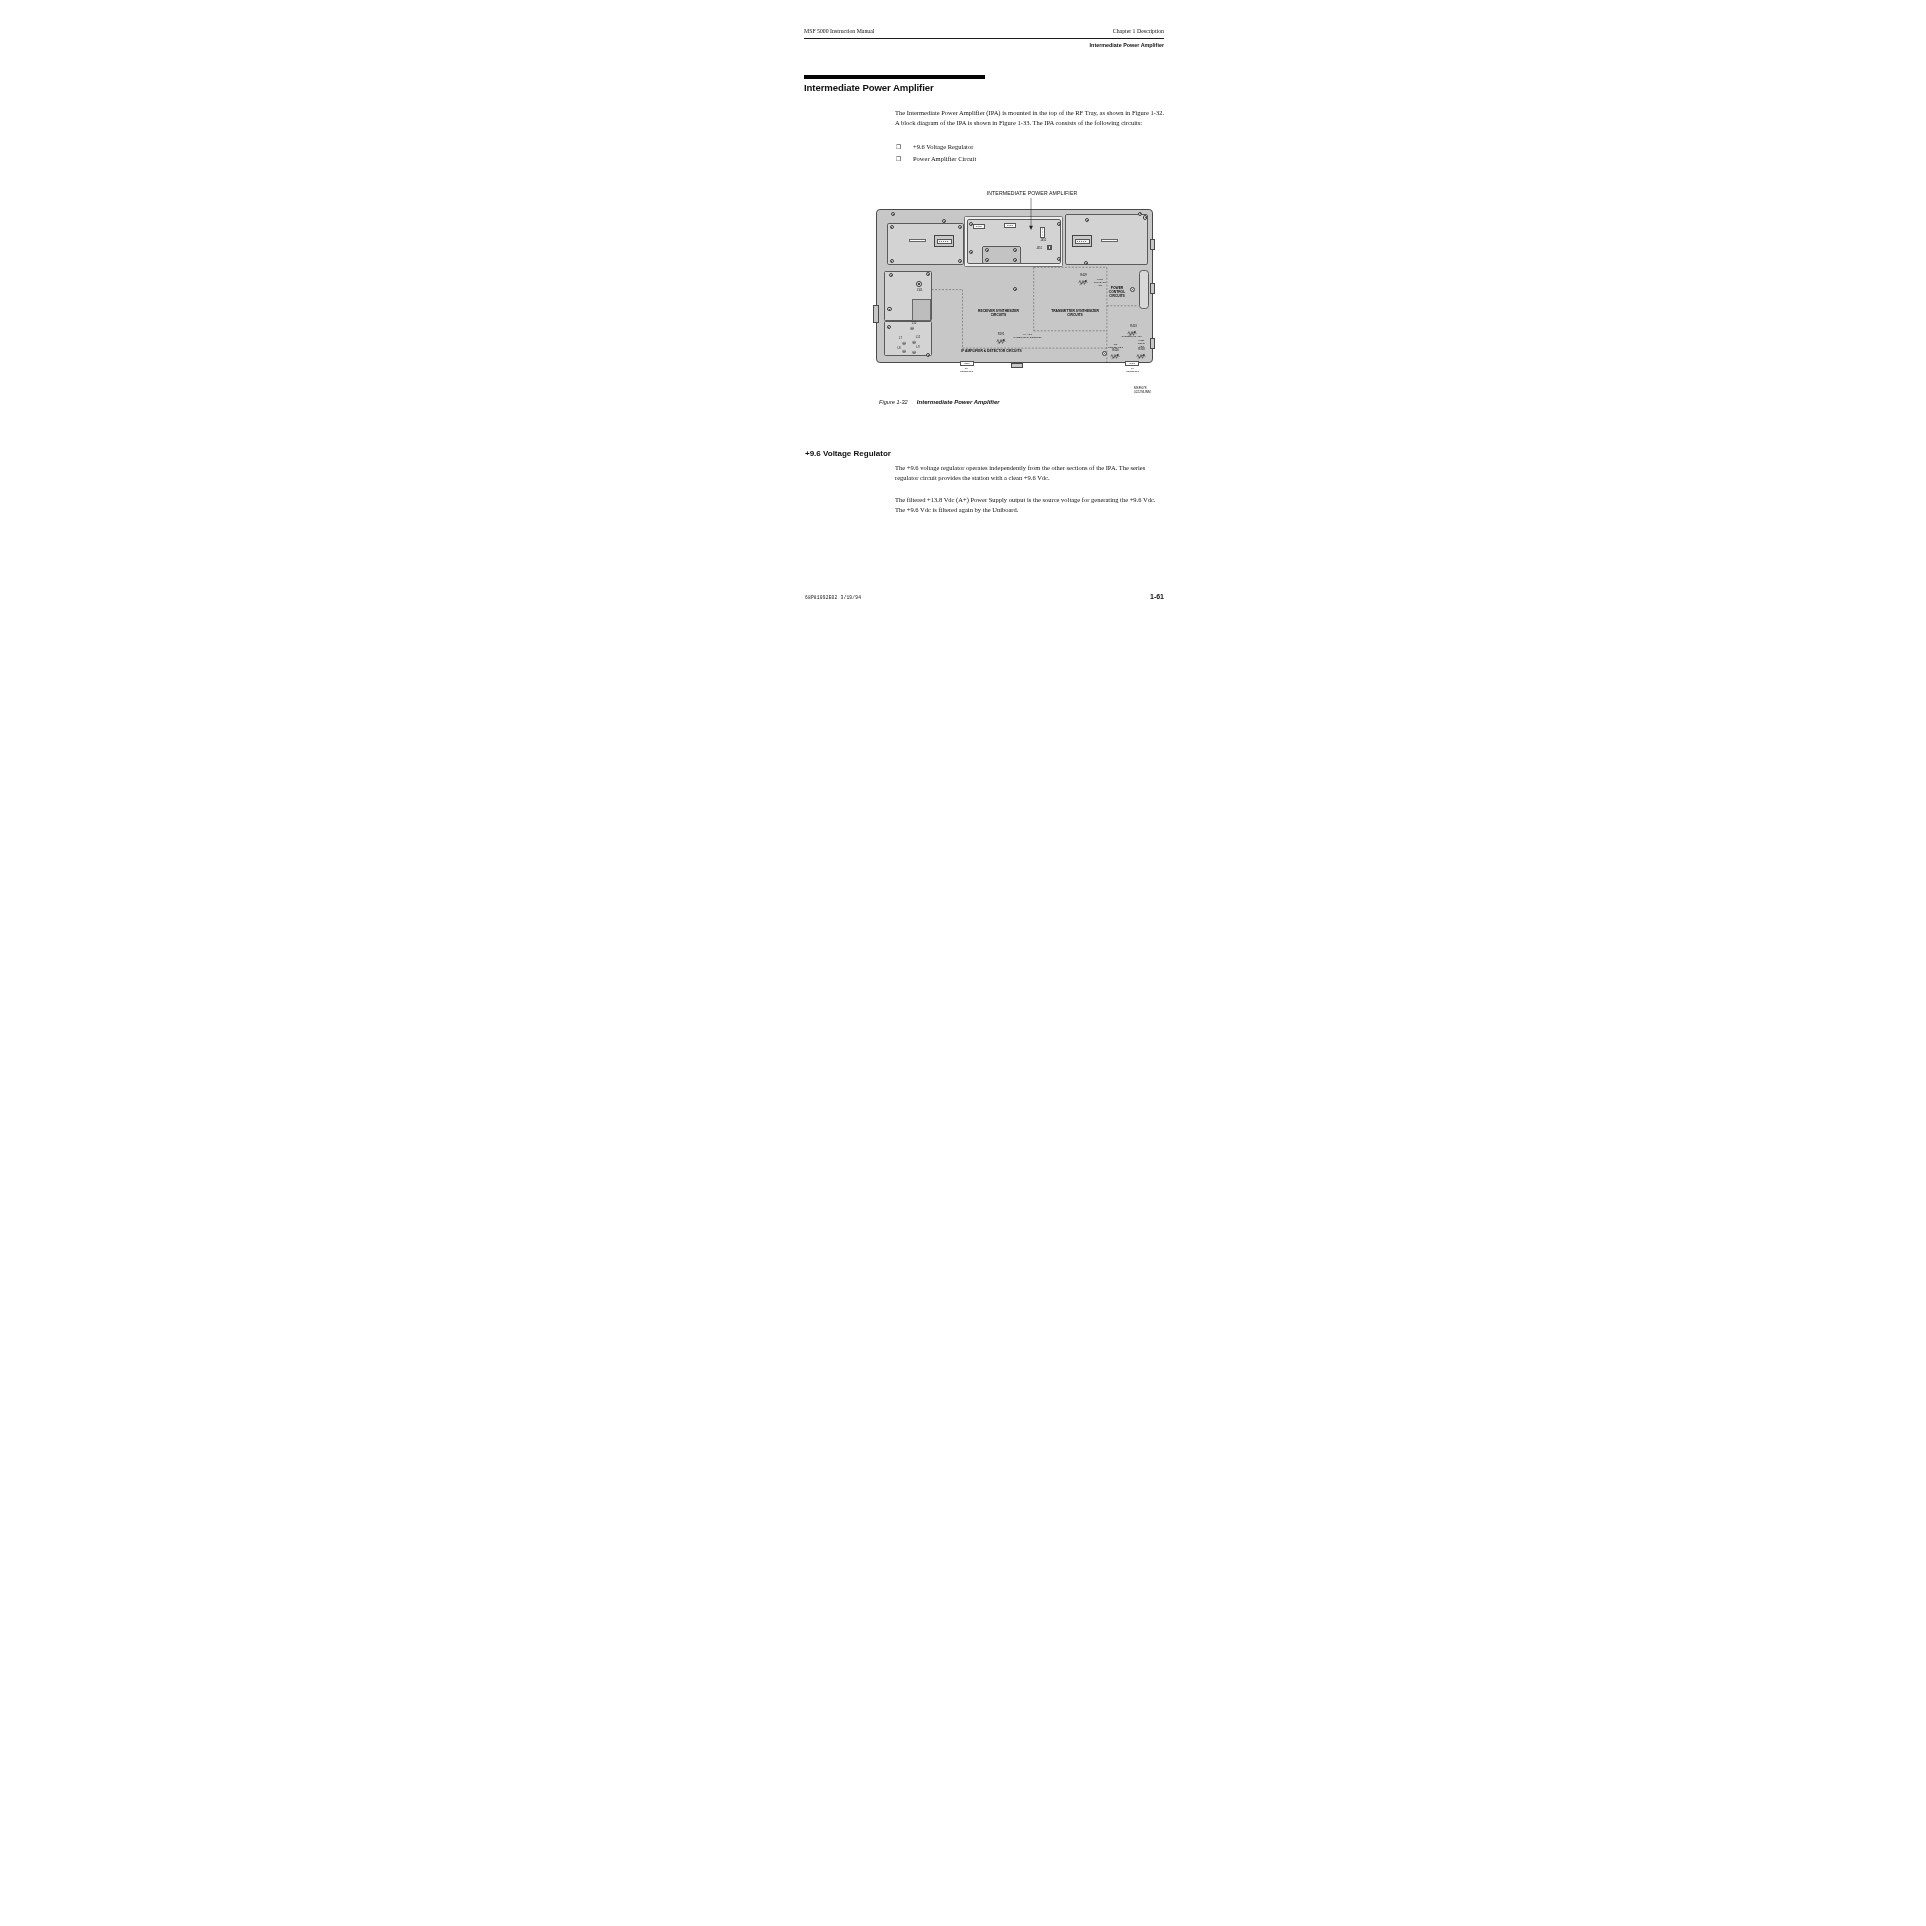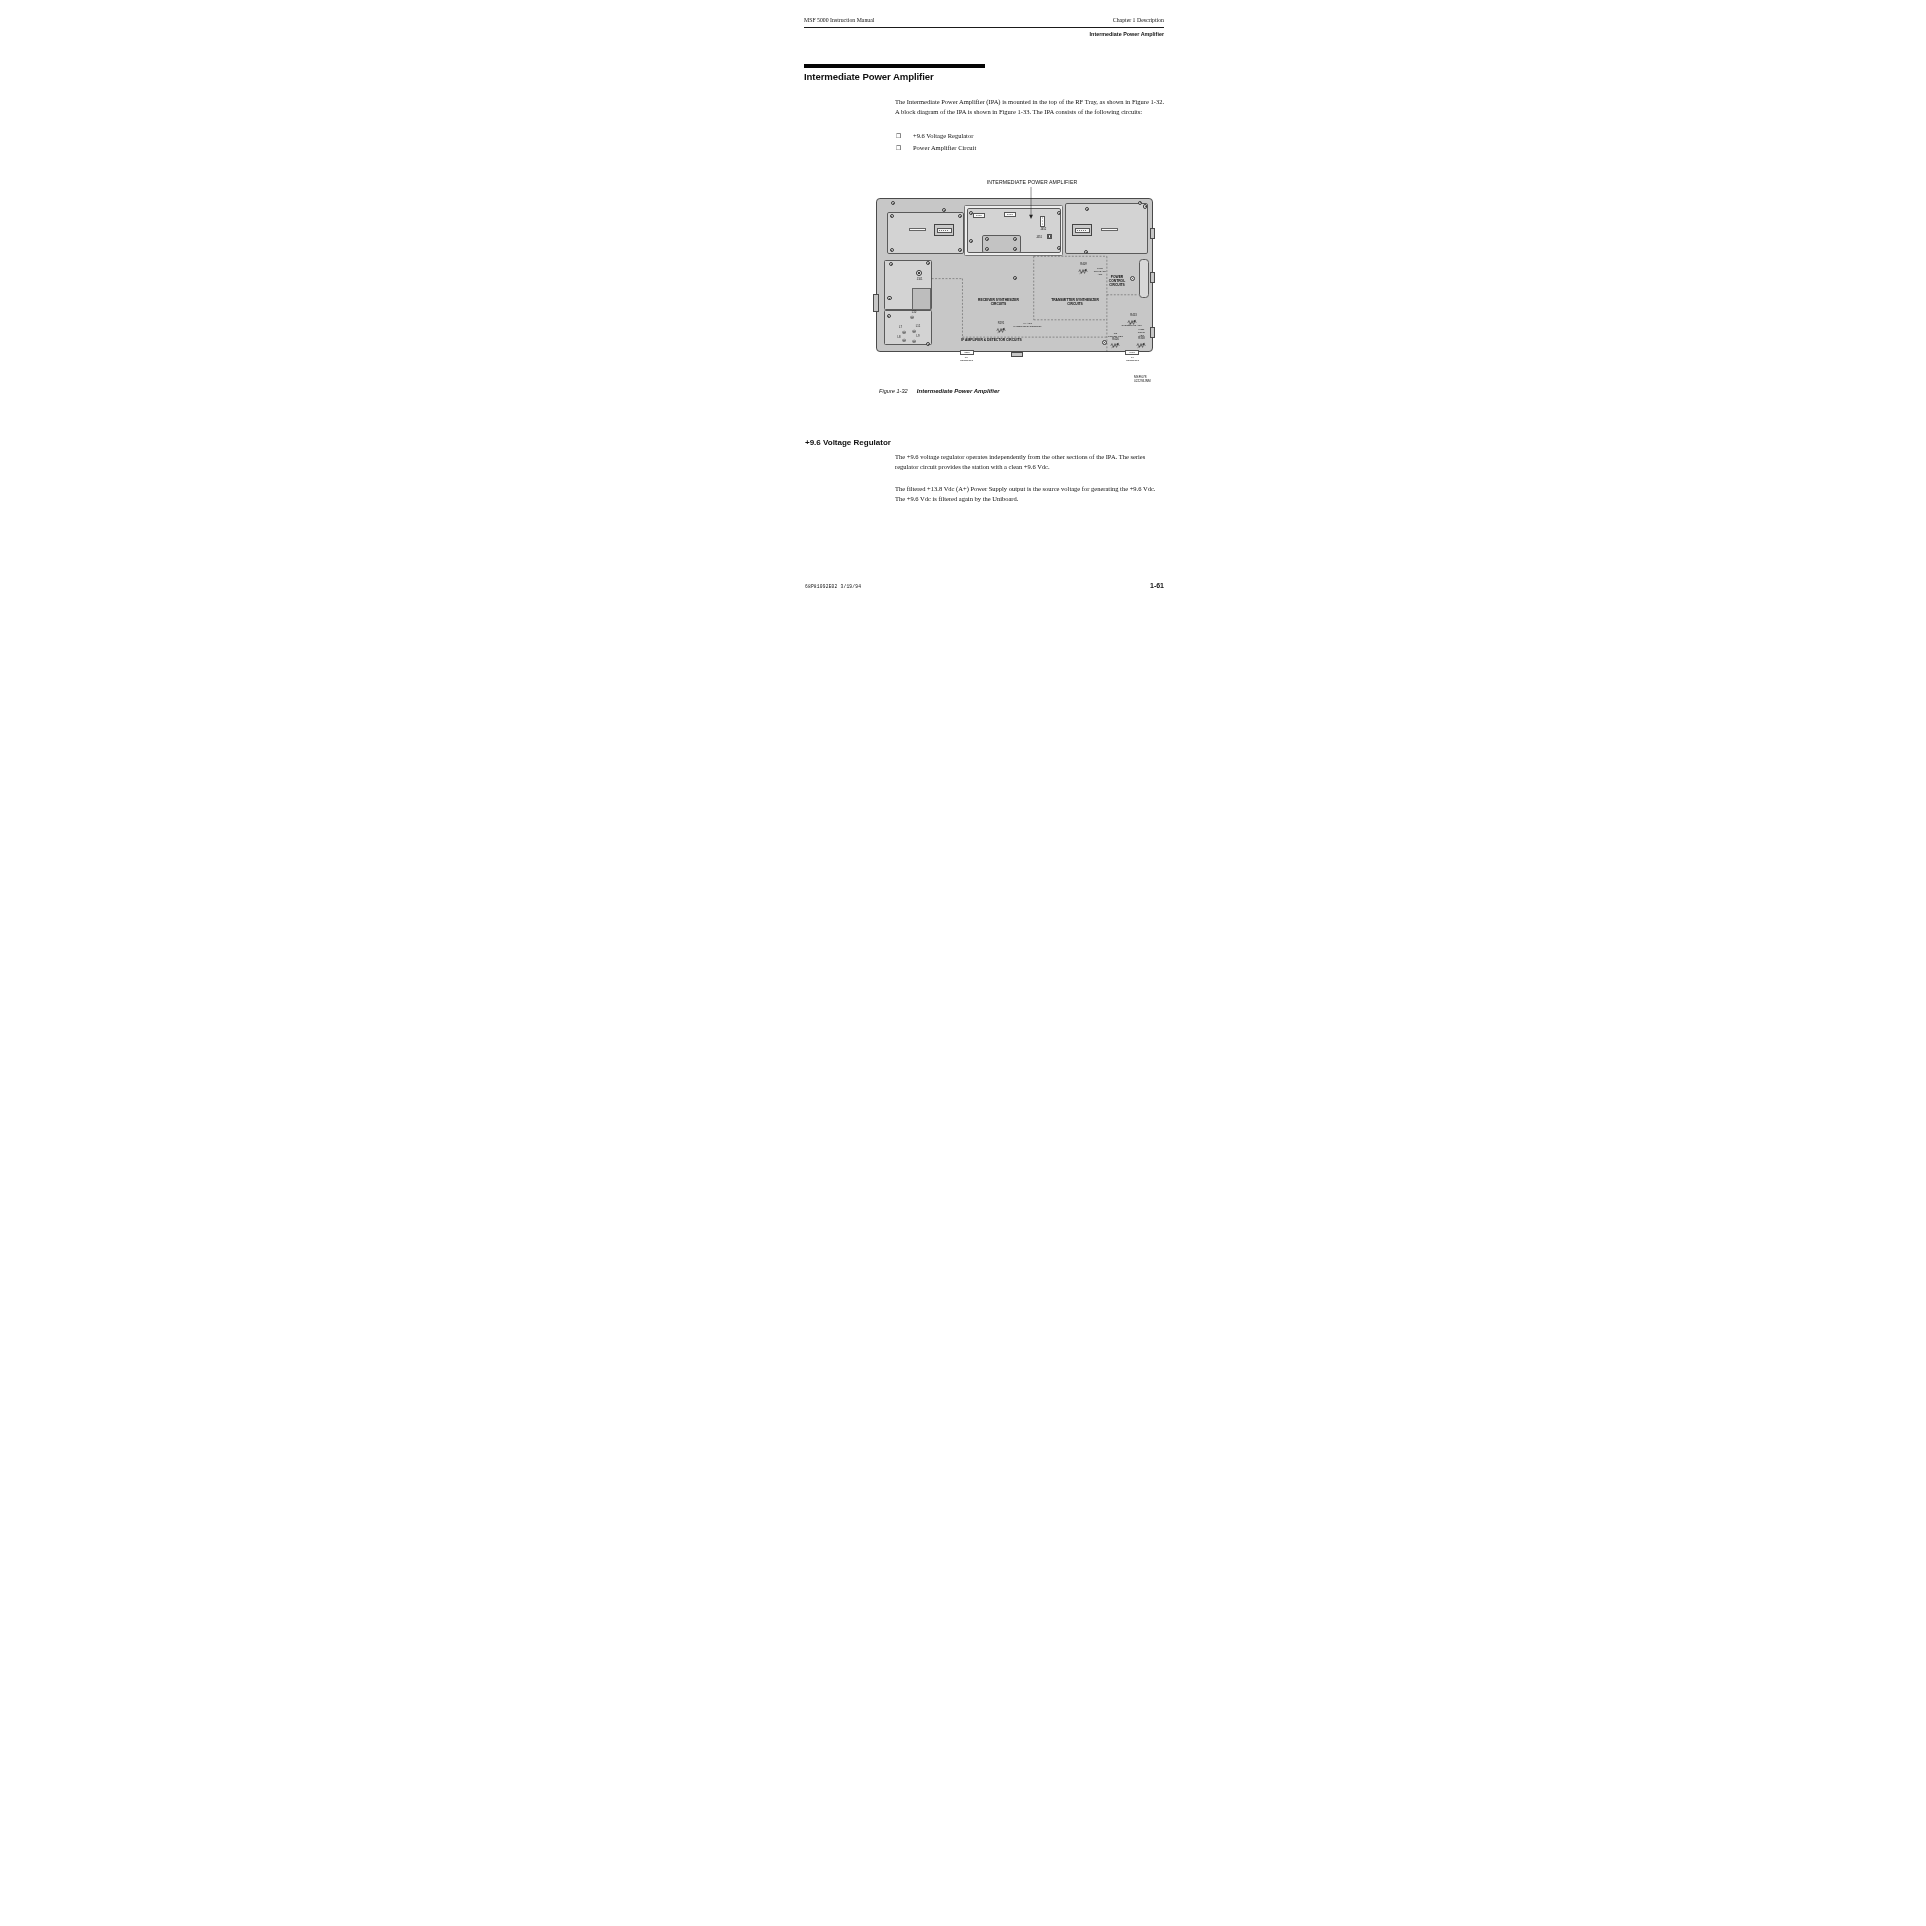--- a/index.html
+++ b/index.html
@@ -1,18 +1,18 @@
 <!DOCTYPE html>
 <html style="font-size:6.2px"><head>
 <meta charset="utf-8">
 <style>
   *{box-sizing:border-box;margin:0;padding:0}
   html,body{background:#ffffff}
   body{font-family:"Liberation Serif",serif;color:#111}
-  .page{position:relative;width:456px;height:601px;margin:5px auto;background:#fff;overflow:hidden}
+  .page{position:relative;width:456px;height:601px;margin:16px auto;background:#fff;overflow:hidden}
   .abs{position:absolute}
   .sans{font-family:"Liberation Sans",sans-serif}
 
   
   .hdr-left{left:69px;top:12px;font-size:5.8px}
   .hdr-right{right:27px;top:12px;font-size:5.8px;text-align:right}
   .hdr-rule{left:69px;right:27px;top:21.6px;height:0.8px;background:#1a1a1a}
   .hdr-sub{right:27px;top:26px;font-size:5.4px;font-weight:bold;text-align:right}
 
   

